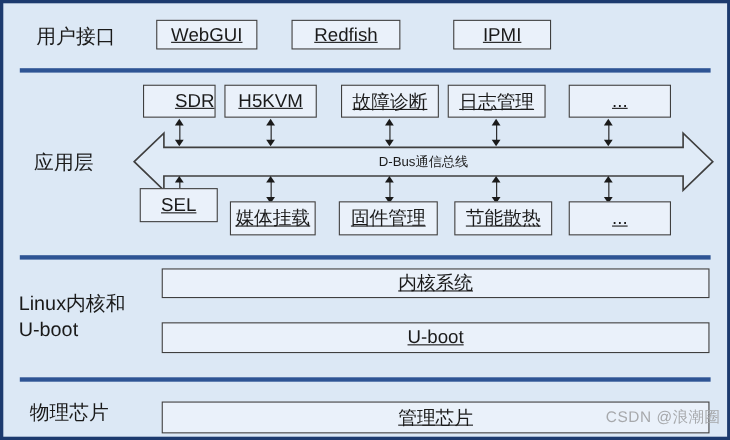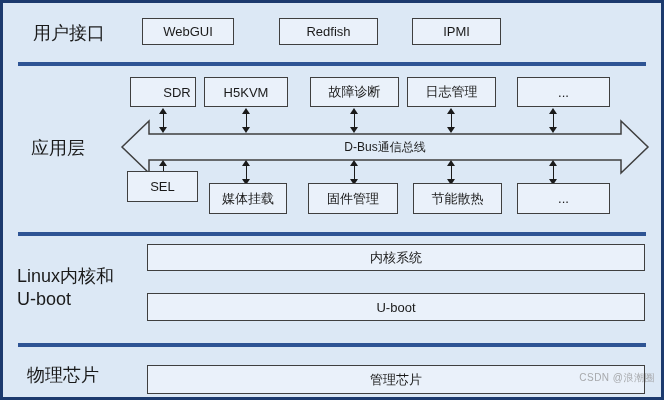--- a/index.html
+++ b/index.html
@@ -27,23 +27,24 @@
     text-align:left;
     color:var(--text);
     line-height:1.25;
     white-space:nowrap;
   }
   .box{
     position:absolute;
     background:var(--box-bg);
     border:1.5px solid var(--box-border);
     display:flex;align-items:center;justify-content:center;
-    font-size:13px;
+    font-size:17px;
     box-sizing:border-box;
     white-space:nowrap;
+    text-decoration:underline;
   }
   .divider{
     position:absolute;left:15px;width:628px;height:4px;
     background:var(--divider);
   }
   
   .varrow{position:absolute;width:11px;}
   .varrow .shaft{
     position:absolute;left:4.75px;top:5px;bottom:5px;width:1.5px;
     background:var(--text);
@@ -60,32 +61,32 @@
   }
   .bus-svg{position:absolute;left:115px;top:115px;width:534px;height:58px;}
   .bus-svg polygon{fill:var(--bus-bg);stroke:var(--box-border);stroke-width:1.5;}
   .bus-label{
     position:absolute;left:115px;top:130px;width:534px;height:28px;
     display:flex;align-items:center;justify-content:center;
     font-size:12px;
   }
   .watermark{
     position:absolute;right:6px;top:368px;
-    color:var(--watermark);font-size:10px;letter-spacing:0.5px;
+    color:var(--watermark);font-size:14px;letter-spacing:0.5px;
   }
 </style>
 </head>
 <body>
 
 <div class="canvas">
 
   <div class="layer-label" style="left:30px;top:19px;width:110px;">用户接口</div>
 
   <div class="box" style="left:139px;top:15px;width:92px;height:27px;">WebGUI</div>
-  <div class="box" style="left:276px;top:15px;width:99px;height:27px;text-align:center;">Redfish</div>
+  <div class="box" style="left:262px;top:15px;width:99px;height:27px;text-align:center;">Redfish</div>
   <div class="box" style="left:409px;top:15px;width:89px;height:27px;">IPMI</div>
 
   <div class="divider" style="top:59px;"></div>
 
   <div class="layer-label" style="left:28px;top:134px;width:100px;">应用层</div>
 
   <div class="box" style="left:127px;top:74px;width:66px;height:30px;padding-left:28px;">SDR</div>
   <div class="box" style="left:201px;top:74px;width:84px;height:30px;">H5KVM</div>
   <div class="box" style="left:307px;top:74px;width:89px;height:30px;">故障诊断</div>
   <div class="box" style="left:404px;top:74px;width:89px;height:30px;">日志管理</div>

